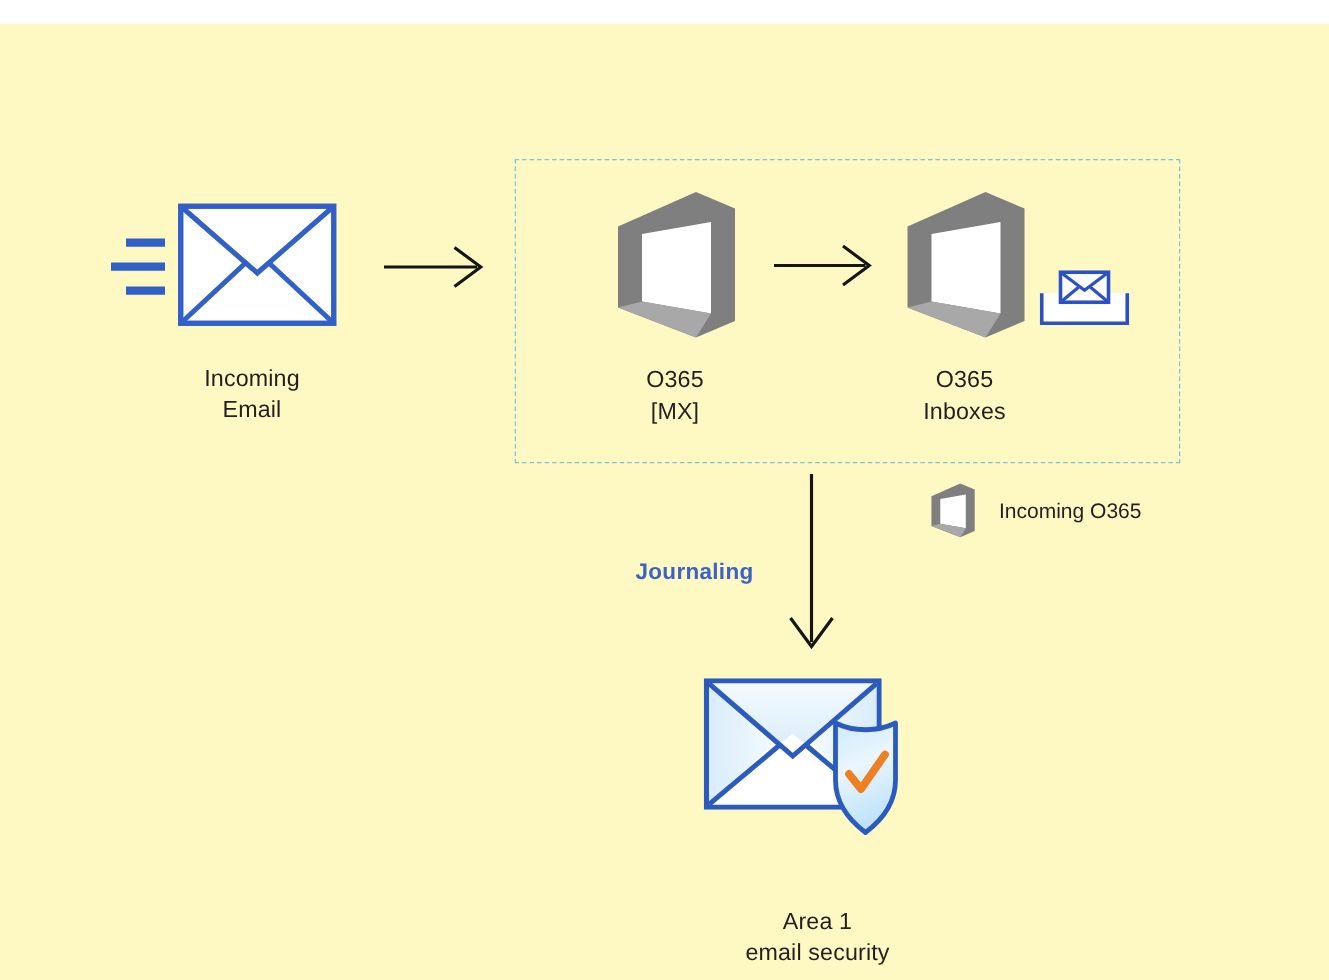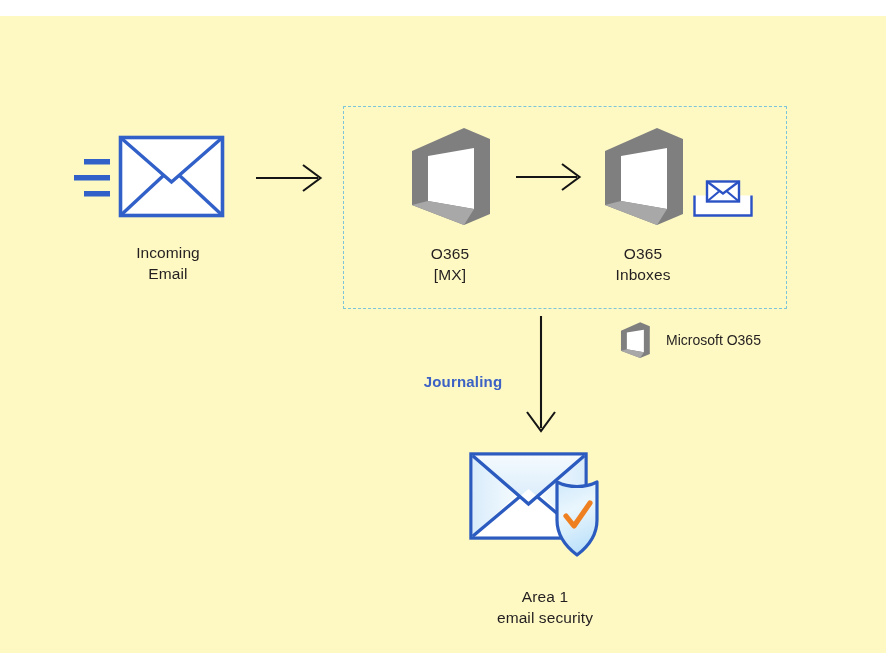--- a/index.html
+++ b/index.html
@@ -125,21 +125,21 @@
       <path d="M 47 25.5 L 35 15.5" fill="none" stroke="#2b52c4" stroke-width="2.2"></path>
     </svg>
   </div>
 
   <div class="abs" style="left:618px; top:302px; width:180px; height:44px; display:flex; align-items:center;">
     <svg width="34" height="38" viewBox="0 0 92 100" style="flex:0 0 auto;">
       <path d="M 8 25 L 60 2 L 86 13 L 86 88 L 60 99 L 8 79 Z" fill="#7f7f7f"></path>
       <path d="M 24 30 L 70 22 L 70 83 L 24 75 Z" fill="#ffffff"></path>
       <path d="M 8 79 L 24 75 L 70 83 L 60 99 Z" fill="#a8a8a8"></path>
     </svg>
-    <span class="legend-label" style="margin-left:14px;">Microsoft O365</span>
+    <span class="legend-label" style="margin-left:14px;">Incoming O365</span>
   </div>
 
   <div class="abs" style="left:523px; top:300px; width:36px; height:122px;">
     <svg width="36" height="122" viewBox="0 0 36 122">
       <path d="M 18 0 L 18 112" fill="none" stroke="#151515" stroke-width="2.1"></path>
       <path d="M 4 96 L 18 115 L 32 96" fill="none" stroke="#151515" stroke-width="2.1" stroke-linejoin="miter" stroke-linecap="butt"></path>
     </svg>
   </div>
   <div class="abs label label-journaling" style="left:383px; top:355px; width:160px;">Journaling</div>
 
@@ -178,16 +178,16 @@
       <path d="M 4.7 7.7 L 60.5 56 L 116.3 7.7" fill="none" stroke="#2b5bbf" stroke-width="3.3" stroke-linejoin="miter"></path>
       <path d="M 4.7 88.3 L 52 48.5" fill="none" stroke="#2b5bbf" stroke-width="3.3"></path>
       <path d="M 116.3 88.3 L 69 48.5" fill="none" stroke="#2b5bbf" stroke-width="3.3"></path>
 
       <path d="M 89 34 C 101 40, 117 40, 129 34 L 129 72 C 129 92, 113 104, 109 107
                C 105 104, 89 92, 89 72 Z" fill="url(#shieldGrad)" stroke="#2b5bbf" stroke-width="3.2" stroke-linejoin="round"></path>
 
       <path d="M 98 68 L 106 78 L 122 55" fill="none" stroke="#ef8022" stroke-width="5.2" stroke-linecap="round" stroke-linejoin="round"></path>
     </svg>
   </div>
-  <div class="abs label" style="left:465px; top:570px; width:160px;">Area 1
+  <div class="abs label" style="left:465px; top:588px; width:160px;">Area 1
 email security</div>
 
 </div>
 
 </body></html>

